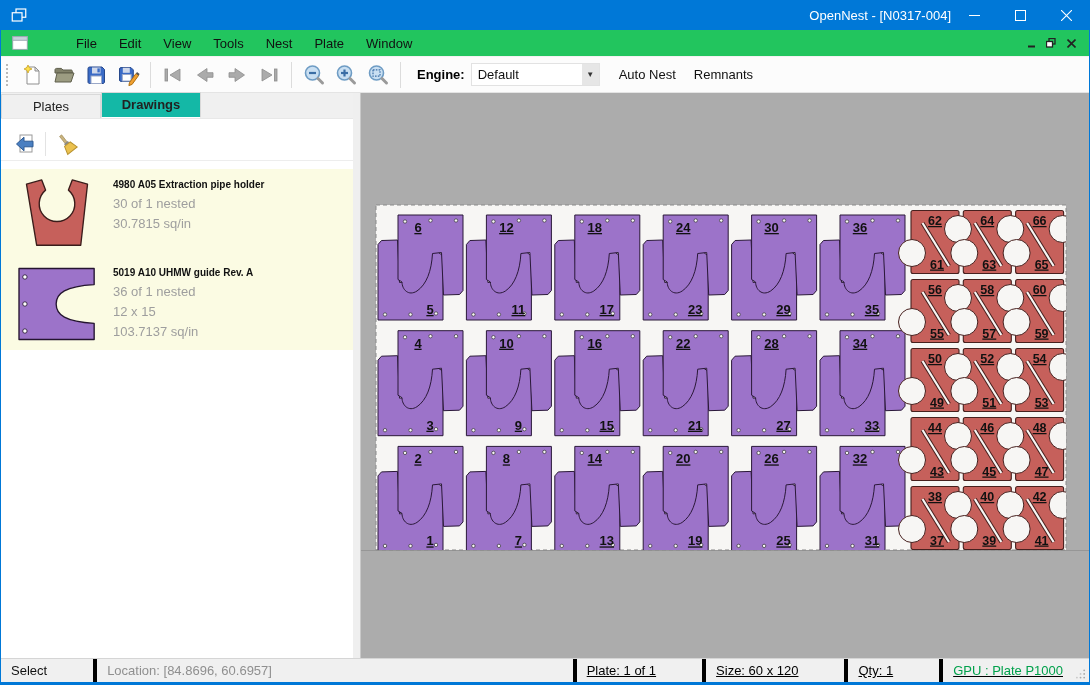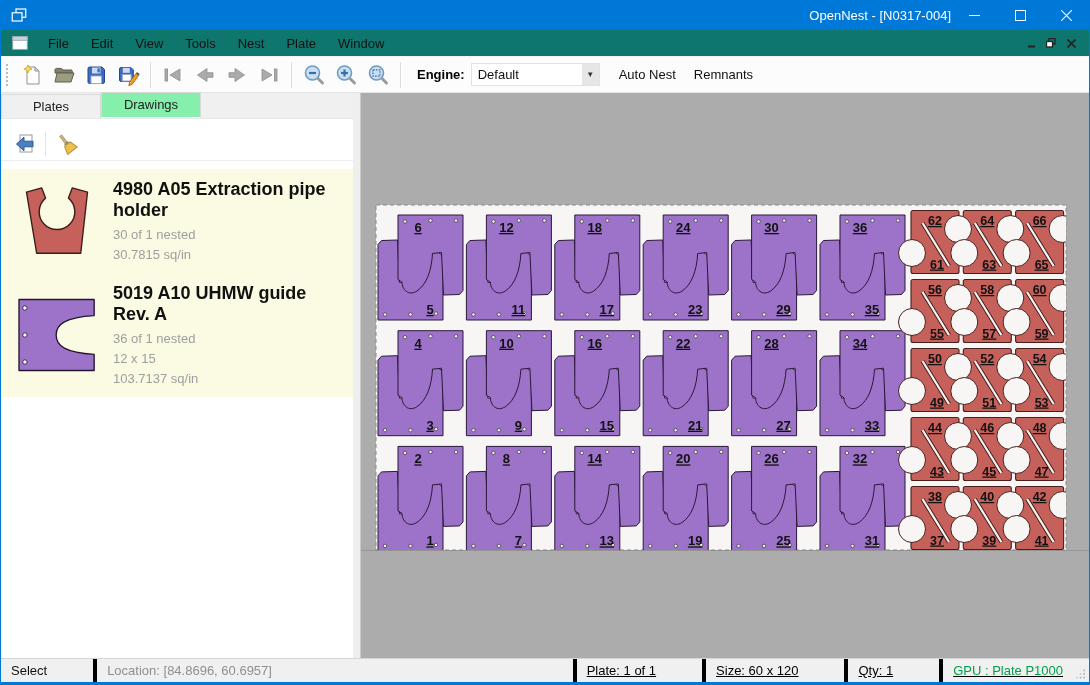--- a/index.html
+++ b/index.html
@@ -7,21 +7,21 @@
   .window { width:1090px; height:685px; border-left:1px solid #0078D7; border-right:1px solid #0078D7;
             display:flex; flex-direction:column; background:#fff; overflow:hidden; }
 
   
   .titlebar { height:30px; background:#0078D7; display:flex; align-items:center; flex:0 0 auto; }
   .titlebar .appicon { width:18px; height:18px; margin:0 9px 0 9px; }
   .titlebar .title { color:#fff; font-size:13px; flex:1;text-align:right; }
   .tb-btn { width:46px; height:30px; display:flex; align-items:center; justify-content:center; }
 
   
-  .menubar { height:27px; background:#0f766e; display:flex; align-items:center; flex:0 0 auto; border-bottom:1px solid #f2f2f2;}
+  .menubar { height:27px; background:#22c55e; display:flex; align-items:center; flex:0 0 auto; border-bottom:1px solid #f2f2f2;gap:28px;}
   .menubar .mdiicon { width:22px; height:20px; margin:0 6px 0 8px; }
   .menu-item { font-size:13px; color:#111; padding:4px 11px; cursor:default; }
   .mdi-ctrls { margin-left:auto; display:flex; align-items:center; padding-right:8px; }
   .mdi-btn { width:20px; height:18px; display:flex; align-items:center; justify-content:center; }
 
   
   .toolbar { height:36px; background:#FCFCFC; border-bottom:1px solid #E4E4E4; display:flex; align-items:center; flex:0 0 auto; }
   .tgrip { width:5px; height:24px; margin:0 6px 0 4px;
            background-image:radial-gradient(circle, #b9b9b9 1px, transparent 1.2px);
            background-size:4px 4px; }
@@ -37,33 +37,33 @@
   
   .main { flex:1 1 auto; display:flex; min-height:0; }
   .sidebar { width:352px; background:#fff; display:flex; flex-direction:column;gap:8px; }
   .splitter { width:8px; background:#EFEFEF; border-right:1px solid #C9C9C9; }
   .canvas { flex:1; background:#ACACAC; position:relative; overflow:hidden; }
 
   
   .tabstrip { height:26px; background:#F0F0F0; display:flex; align-items:flex-end; border-bottom:1px solid #E8E8E8; }
   .tab { font-size:13px; padding:4px 0 5px 0; width:100px; text-align:center; border:1px solid #D9D9D9;
          border-bottom:none; background:#F0F0F0; color:#222; height:24px; }
-  .tab.active { background:#86efac; height:26px; font-weight:normal; border-bottom:1px solid #fff; }
+  .tab.active { background:#14b8a6; height:26px; font-weight:bold; border-bottom:1px solid #fff; }
 
   
   .paneltools { height:34px; display:flex; align-items:center; background:#fff; border-bottom:1px solid #EDEDED; padding-left:8px;}
   .pbtn { width:30px; height:28px; display:flex; align-items:center; justify-content:center; }
   .psep { width:1px; height:24px; background:#E3E3E3; margin:0 6px; }
 
   
   .items { background:#FBFBE3; }
   .ditem { display:flex; padding:8px 6px 8px 0; min-height:84px; }
   .thumbwrap { width:112px; display:flex; align-items:center; justify-content:center; flex:0 0 auto; }
   .dtext { padding-top:2px; }
-  .dtitle { font-size:18px; font-weight:bold; color:#111; margin-bottom:4px; }
+  .dtitle { font-size:10px; font-weight:bold; color:#111; margin-bottom:4px; }
   .dline { font-size:13px; color:#9E9E9E; line-height:20px; }
 
   
   .statusbar { height:24px; background:#F0F0F0; border-top:1px solid #D5D5D5; display:flex; align-items:center;
                font-size:13px; flex:0 0 auto; }
   .scell { padding:0 10px; display:flex; align-items:center; height:100%; }
   .scell.sep { border-left:4px solid #000000;margin-left:36px; }
   .smode { color:#111; }
   .sloc { color:#8f8f8f; }
   .sright { margin-left:auto; display:flex; height:100%; align-items:center;text-decoration:underline; }

